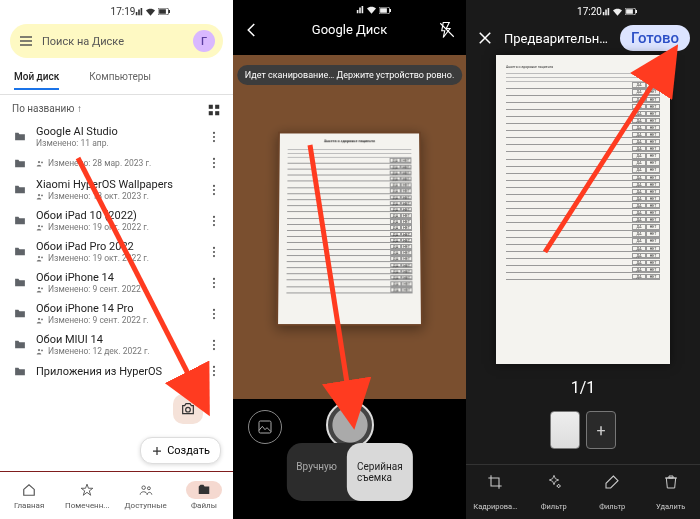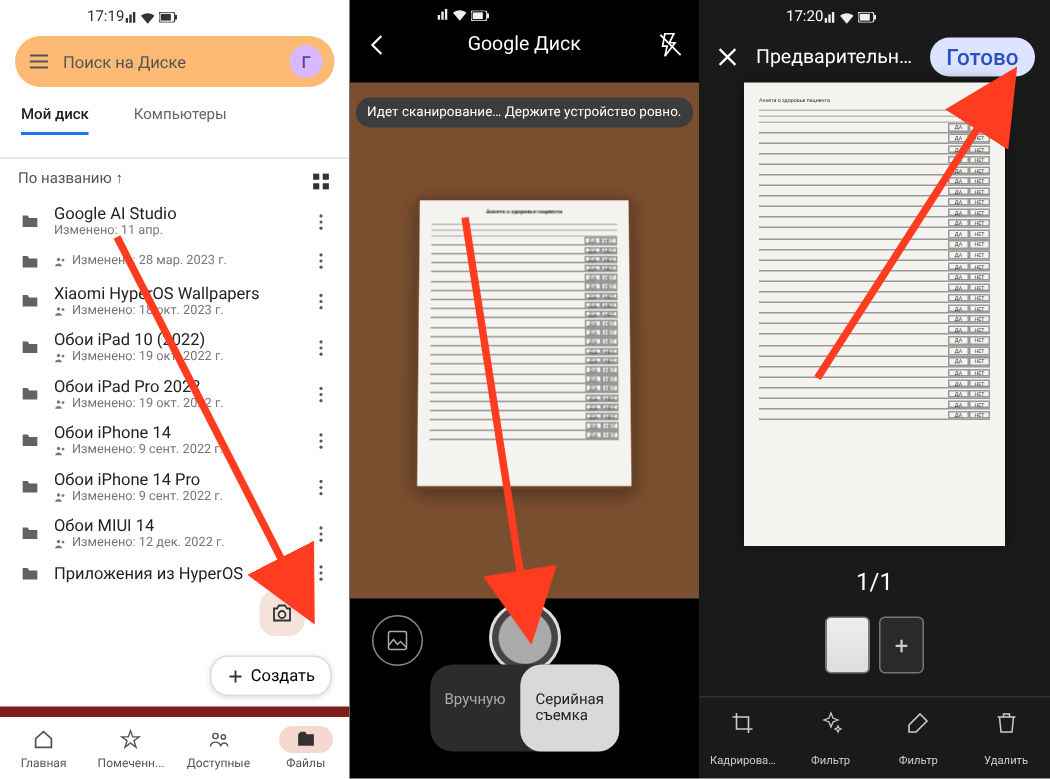--- a/index.html
+++ b/index.html
@@ -3,41 +3,41 @@
 <meta charset="utf-8">
 <style>
   * { box-sizing: border-box; margin: 0; padding: 0; }
   body { width: 700px; height: 519px; font-family: Roboto, 'Segoe UI', Arial, sans-serif; background: #fff; overflow: hidden; display: flex; position: relative; }
   .pane { height: 519px; position: relative; overflow: hidden; }
   .p1 { width: 233px; background: #fff; }
   .p2 { width: 233px; background: #000; }
   .p3 { width: 234px; background: #1a1a1a; }
 
   
-  .status { display: flex; justify-content: flex-start; padding: 6px 10px 2px; font-size: 10px; color: #333; margin-left: 48px; }
+  .status { display: flex; justify-content: center; padding: 6px 10px 2px; font-size: 10px; color: #333; margin-left: 48px; }
   .status .icons { display:flex; gap:3px; align-items:center }
-  .search { margin: 5px 10px; background: #fdba74; border-radius: 22px; height: 34px; display: flex; align-items: center; padding: 0 8px; gap: 8px; }
+  .search { margin: 5px 10px; background: #fef9c3; border-radius: 22px; height: 34px; display: flex; align-items: center; padding: 0 8px; gap: 8px; }
   .search .txt { flex: 1; color: #555; font-size: 11px; }
   .avatar { width: 22px; height: 22px; border-radius: 50%; background: #d9b8ff; color: #5a3da0; display: flex; align-items: center; justify-content: center; font-size: 11px; font-weight: 500; }
-  .tabs1 { display: flex; padding: 2px 14px 15px; gap: 30px; border-bottom: 1px solid #e0e0e0; }
+  .tabs1 { display: flex; padding: 2px 14px 4px; gap: 30px; border-bottom: 1px solid #e0e0e0; }
   .tab1 { font-size: 10px; color: #666; padding: 6px 0 8px; position: relative; }
   .tab1.active { color: #222; font-weight: 500; }
   .tab1.active::after { content: ''; position: absolute; left: 0; right: 0; bottom: 0; height: 2px; background: #1a73e8; }
   .sort { display: flex; justify-content: space-between; padding: 8px 12px 4px; font-size: 10px; color: #555; }
   .grid-icon { width: 14px; height: 14px; }
   .list { }
   .row { display: flex; align-items: center; padding: 4px 12px 4px; gap: 8px; }
   .folder-ico { width: 16px; height: 13px; }
   .row .meta { flex: 1; }
   .row .ttl { font-size: 11px; color: #222; }
   .row .sub { font-size: 8.5px; color: #777; display:flex; gap:3px; align-items:center; }
   .more { width: 14px; height: 14px; color: #555; }
   .scan-badge { position: absolute; right: 30px; bottom: 95px; width: 30px; height: 30px; background: #f5e2d9; border-radius: 10px; display:flex; align-items:center; justify-content:center; }
   .create { position: absolute; right: 12px; bottom: 55px; background: #fff; border: 1px solid #ddd; border-radius: 12px; padding: 6px 10px; display:flex; gap:4px; align-items:center; font-size:11px; box-shadow: 0 1px 4px rgba(0,0,0,.15); }
-  .navbar { position: absolute; bottom: 0; left: 0; right: 0; height: 48px; border-top: 7px solid #7f1d1d; display: flex; }
+  .navbar { position: absolute; bottom: 0; left: 0; right: 0; height: 48px; border-top: 1px solid #7f1d1d; display: flex; }
   .nav-item { flex: 1; display:flex; flex-direction:column; align-items:center; justify-content:center; gap:2px; font-size:8px; color: #555; }
   .nav-item.active .nav-ico-wrap { background: #f5d9d0; border-radius: 12px; padding: 2px 10px; }
   .nav-ico-wrap { padding: 2px 10px; }
 
   
   .p2 .status { color: #fff; }
   .p2-header { display:flex; align-items:center; justify-content:center; padding: 6px 10px; gap: 14px; color:#fff; }
   .p2-header .back { position:absolute; left:10px; }
   .p2-header .flash { position:absolute; right:10px; }
   .p2-title { font-size: 13px; }

